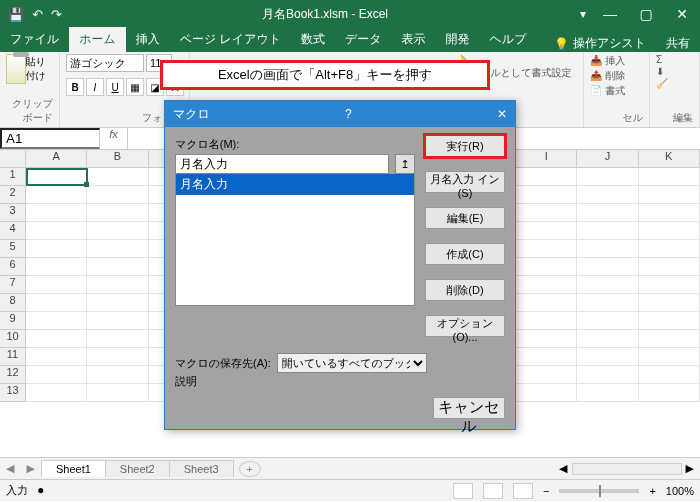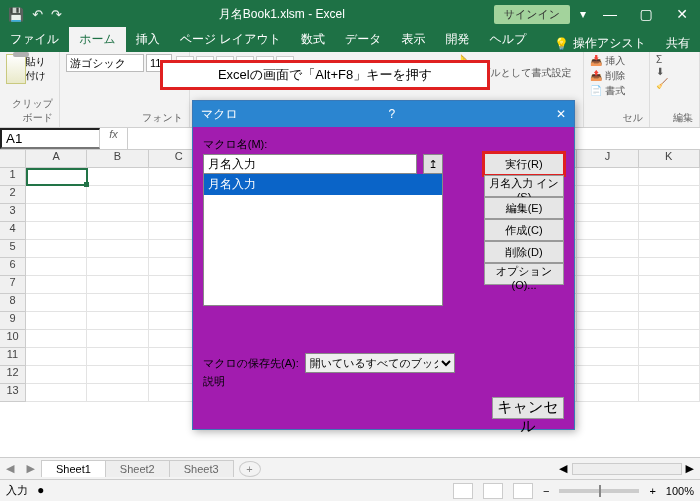--- a/index.html
+++ b/index.html
@@ -69,31 +69,31 @@
 .hscroll .track { width:110px; height:12px; background:#eee; border:1px solid #ccc; }
 
 
 .status { height:22px; background:#f3f3f3; border-top:1px solid #ccc; display:flex; align-items:center; font-size:11px; padding:0 6px; gap:10px; }
 .status .spacer { flex:1; }
 .status .viewbtn { width:20px; height:16px; border:1px solid #ccc; background:#fff; }
 .zoom-slider { width:80px; height:4px; background:#ccc; position:relative; }
 .zoom-slider:before { content:""; position:absolute; left:40px; top:-4px; width:2px; height:12px; background:#888; }
 
 
-.dlg { position:absolute; top:100px; left:192px; width:383px; height:330px; background:#a21caf; border:1px solid #3a79b7; box-shadow:2px 2px 8px rgba(0,0,0,.3); z-index:10; }
+.dlg { position:absolute; top:100px; left:164px; width:352px; height:330px; background:#a3a3a3; border:1px solid #3a79b7; box-shadow:2px 2px 8px rgba(0,0,0,.3); z-index:10; }
 .dlg-title { height:26px; background:#2b85d0; color:#fff; display:flex; align-items:center; padding:0 8px; font-size:12px; }
 .dlg-title .x { margin-left:auto; }
 .dlg-body { padding:6px 10px; }
 .dlg-lbl { font-size:11px; margin:4px 0 2px; }
 .dlg-row { display:flex; gap:6px; }
 .dlg-input { flex:1; height:20px; border:1px solid #888; background:#fff; padding:0 4px; font-size:12px; }
 .dlg-arrow { width:20px; height:20px; border:1px solid #888; background:#e0e0e0; display:flex; align-items:center; justify-content:center; }
 .dlg-list { margin-top:0; height:132px; border:1px solid #888; border-top:none; background:#fff; overflow:hidden; }
 .dlg-list .item { background:#0a64c8; color:#fff; padding:2px 4px; font-size:12px; }
-.dlg-btns { position:absolute; top:34px; right:10px; width:80px; display:flex; flex-direction:column; gap:0;margin-top:18px; }
+.dlg-btns { position:absolute; top:34px; right:10px; width:80px; display:flex; flex-direction:column; gap:14px; }
 .dlg-btn { height:22px; border:1px solid #999; background:#e6e6e6; font-size:11px; }
 .dlg-btn.hl { outline:3px solid #e02020; outline-offset:-1px; }
 .dlg-save { display:flex; align-items:center; gap:6px; margin-top:8px; position:absolute; bottom:56px; left:10px; right:10px; }
 .dlg-save label { font-size:11px; }
 .dlg-save select { flex:1; max-width:150px; height:20px; border:1px solid #888; font-size:11px; }
 .dlg-desc { position:absolute; bottom:40px; left:10px; font-size:11px; }
 .dlg-cancel { position:absolute; bottom:10px; right:10px; width:72px; height:22px; border:1px solid #999; background:#e6e6e6; font-size:15px; }
 
 
 .ico { font-size:12px; }
@@ -101,21 +101,20 @@
 </head>
 <body>
 
 <div class="titlebar">
   <div class="left-icons">
     <span class="ico">💾</span>
     <span class="ico">↶</span>
     <span class="ico">↷</span>
   </div>
   <div class="title">月名Book1.xlsm - Excel</div>
-  <div class="signin">サインイン</div>
   <span class="ico" style="margin-right:6px">▾</span>
   <div class="win-btns">
     <span>—</span>
     <span>▢</span>
     <span>✕</span>
   </div>
 </div>
 
 <div class="ribbon-tabs">
   <div class="tab">ファイル</div>
@@ -139,21 +138,21 @@
   <div class="rgroup" style="width:60px">
     <div class="controls" style="flex-direction:column; align-items:center;">
       <div class="paste-btn">
         <div class="paste-icon"></div>
         <span>貼り付け</span>
       </div>
     </div>
     <div class="label">クリップボード</div>
   </div>
   <div class="rgroup" style="width:130px">
-    <div class="controls" style="flex-direction:row;">
+    <div class="controls" style="flex-direction:column;">
       <div class="fontbox">
         <input style="width: 78px;" value="游ゴシック">
         <input style="width: 26px;" value="11">
       </div>
       <div class="mini-row">
         <div class="mini">
             <b>B</b>
           </div>
         <div class="mini">
             <i>I</i>

